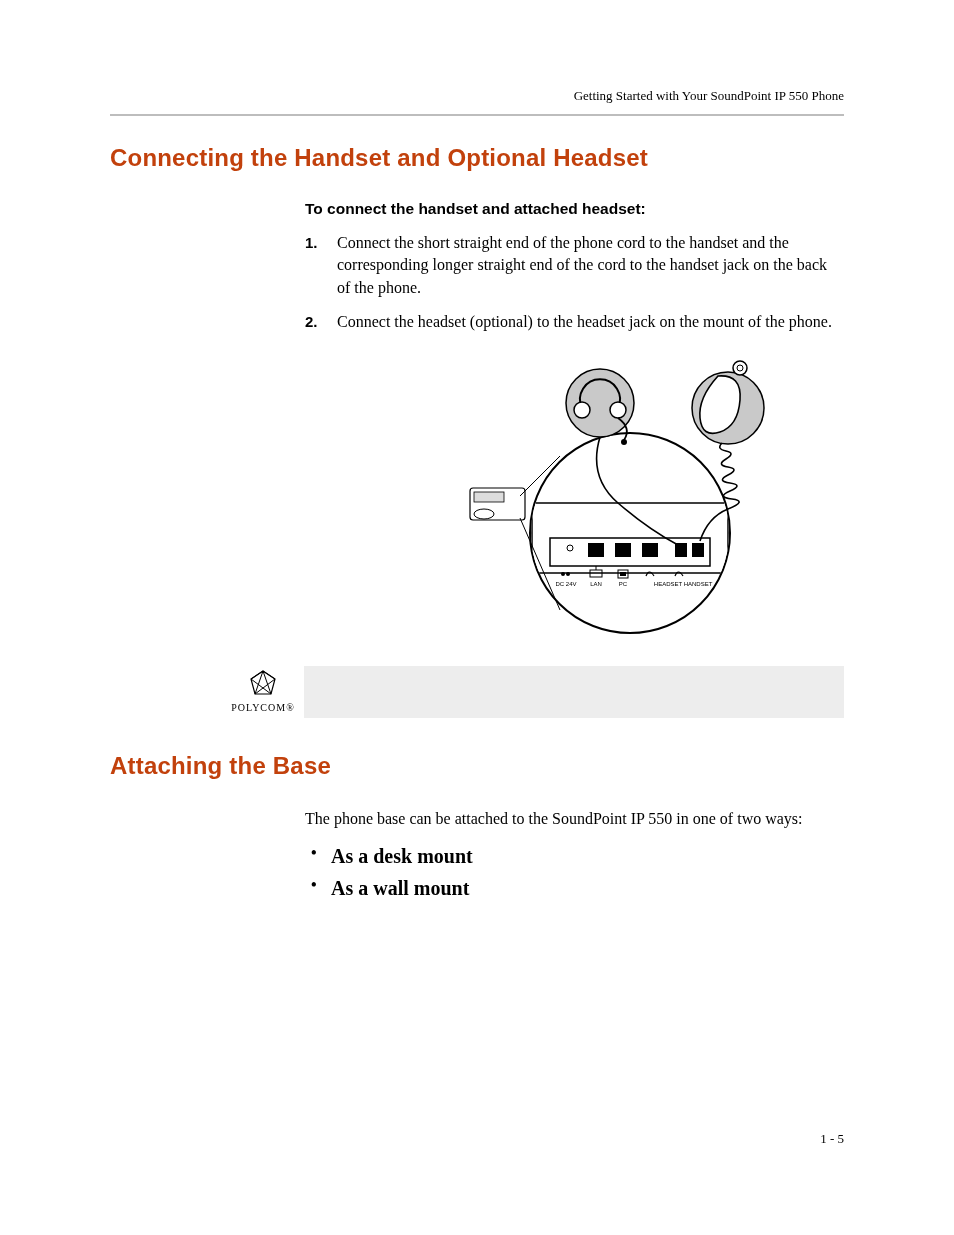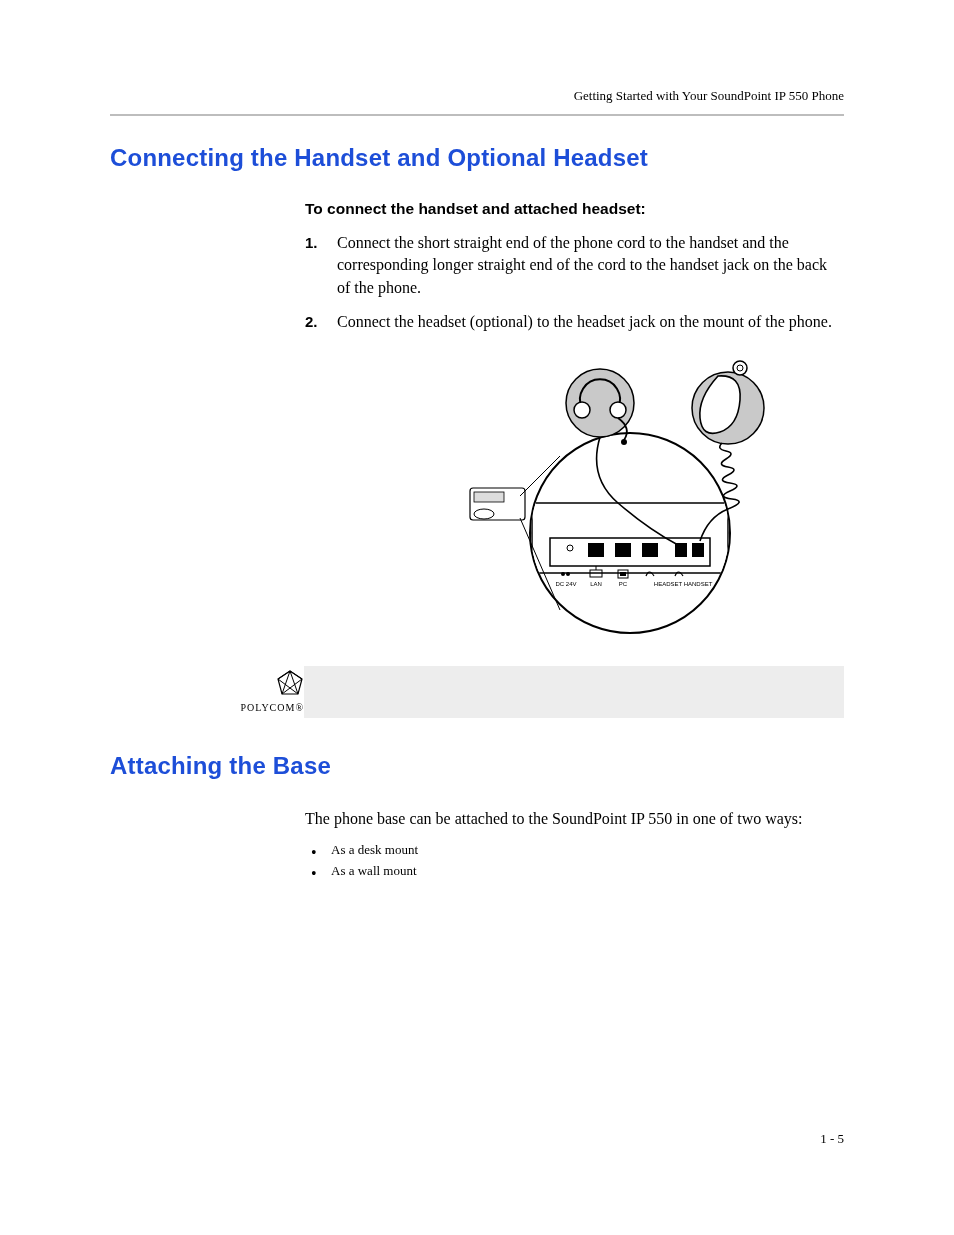--- a/index.html
+++ b/index.html
@@ -24,21 +24,21 @@
     font-size: 13px;
     margin-bottom: 10px;
   }
   .hr {
     border: none;
     border-top: 2px solid #bdbdbd;
     margin: 0 0 28px 0;
   }
   h2.section {
     font-family: "Futura", "Century Gothic", "Segoe UI", sans-serif;
-    color: #1d4ed8;
+    color: #c2410c;
     font-weight: 600;
     font-size: 24px;
     margin: 18px 0 28px 0;
     letter-spacing: 0.2px;
   }
   .indent {
     margin-left: 195px;
   }
   .subhead {
     font-family: "Futura", "Century Gothic", "Segoe UI", sans-serif;
@@ -78,21 +78,21 @@
     height: 300px;
   }
   .callout-row {
     display: flex;
     align-items: center;
     margin-top: 14px;
     margin-left: 112px;
   }
   .logo-cell {
     width: 82px;
-    text-align: right;
+    text-align: center;
     flex: 0 0 auto;
   }
   .logo-cell .logo-name {
     font-family: "Trajan Pro", "Times New Roman", serif;
     font-size: 10px;
     letter-spacing: 1px;
     margin-top: 2px;
   }
   .callout-bar {
     flex: 1;
@@ -105,22 +105,23 @@
     margin: 26px 0 10px 0;
   }
   ul.bullets {
     margin: 8px 0 0 0;
     padding: 0;
     list-style: none;
   }
   ul.bullets li {
     position: relative;
     padding-left: 26px;
-    font-size: 13px;
+    font-size: 20px;
     line-height: 1.6;
+    font-weight: bold;
   }
   ul.bullets li::before {
     content: "•";
     position: absolute;
     left: 6px;
     top: 0;
     font-size: 16px;
   }
   .pagenum {
     position: absolute;

